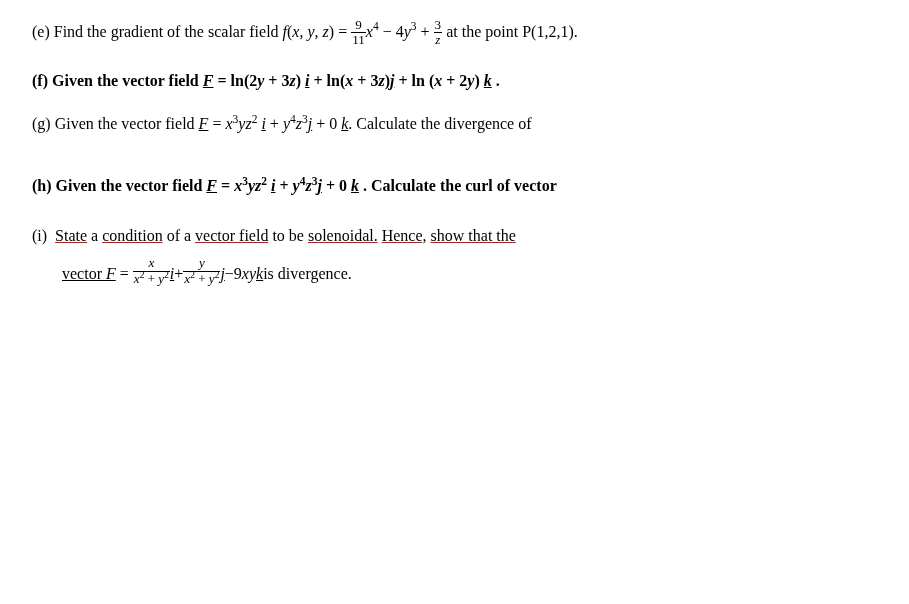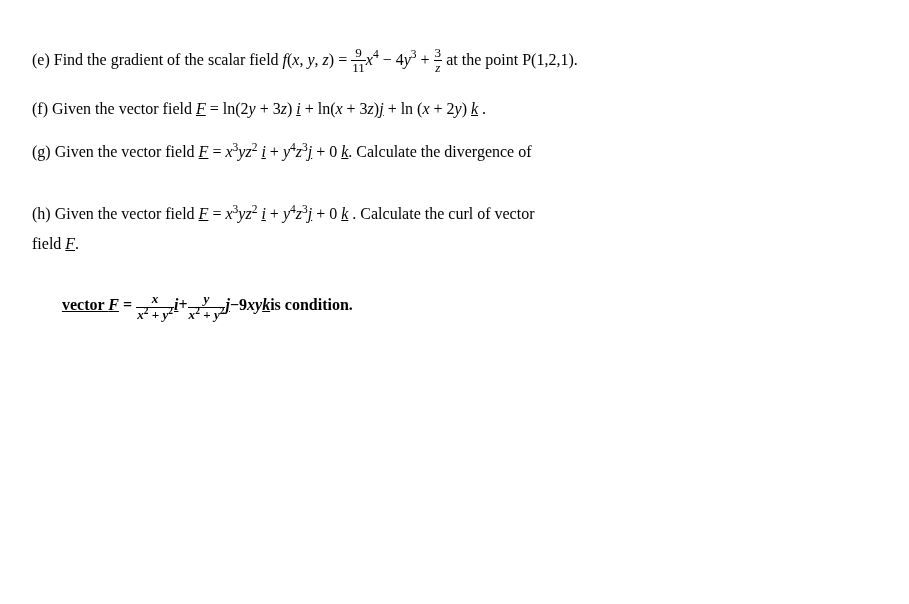--- a/index.html
+++ b/index.html
@@ -51,33 +51,32 @@
     }
     .frac .num {
       display: block;
       border-bottom: 1px solid #000;
       padding: 0 1px;
     }
     .frac .den {
       display: block;
       padding: 0 1px;
     }
-    .problem-e { margin-bottom: 20px; margin-top: 28px; }
-    .problem-f { margin-bottom: 18px; }
+    .problem-e { margin-bottom: 20px; }
+    .problem-f { margin-bottom: 18px; font-weight: bold; }
     .problem-g { margin-bottom: 36px; }
-    .problem-h { margin-bottom: 36px; }
+    .problem-h { margin-bottom: 24px; font-weight: bold; }
     .problem-i { margin-bottom: 10px; }
     .vector-formula {
       margin-top: 8px;
       margin-left: 30px;
       display: flex;
-      align-items: flex-start;
+      align-items: flex-end;
       gap: 0;
       flex-wrap: wrap;
-      font-weight: bold;
     }
   </style>
 </head>
 <body>
 
 <div class="content">
 
   <div class="problem problem-e">
     <p>
       <span>(e)</span>
@@ -97,38 +96,38 @@
       <span>(g)</span>
       <span> Given the vector field <span class="underline math-italic">F</span> = <span class="math-italic">x</span><sup>3</sup><span class="math-italic">yz</span><sup>2</sup> <span class="underline math-italic">i</span> + <span class="math-italic">y</span><sup>4</sup><span class="math-italic">z</span><sup>3</sup><span class="underline math-italic">j</span> + 0 <span class="underline math-italic">k</span>. Calculate the divergence of</span>
     </p>
   </div>
 
   <div class="problem problem-h">
     <p>
       <span>(h)</span>
       <span> Given the vector field <span class="underline math-italic">F</span> = <span class="math-italic">x</span><sup>3</sup><span class="math-italic">yz</span><sup>2</sup> <span class="underline math-italic">i</span> + <span class="math-italic">y</span><sup>4</sup><span class="math-italic">z</span><sup>3</sup><span class="underline math-italic">j</span> + 0 <span class="underline math-italic">k</span> . Calculate the curl of vector</span>
     </p>
-    <p>
-      <span>field <span class="underline math-italic">F</span>.</span>
-    </p>
   </div>
 
   <div class="problem problem-i">
+    <p>
+      <span>(i) &nbsp;</span><span class="red-underline">State</span><span> a </span><span class="red-underline">condition</span><span> of a </span><span class="red-underline">vector field</span><span> to be </span><span class="red-underline">solenoidal.</span><span> </span><span class="red-underline">Hence,</span><span> </span><span class="red-underline">show that the</span>
+    </p>
     <div class="vector-formula">
       <span class="underline">vector <span class="math-italic">F</span></span>
       <span>&nbsp;=&nbsp;</span>
       <span class="frac">
         <span class="num"><span class="math-italic">x</span></span>
         <span class="den"><span class="math-italic">x</span><sup>2</sup> + <span class="math-italic">y</span><sup>2</sup></span>
       </span>
       <span class="underline math-italic">i</span>
       <span>+</span>
       <span class="frac">
         <span class="num"><span class="math-italic">y</span></span>
         <span class="den"><span class="math-italic">x</span><sup>2</sup> + <span class="math-italic">y</span><sup>2</sup></span>
       </span>
       <span class="underline math-italic">j</span>
       <span>−9<span class="math-italic">xy</span><span class="underline math-italic">k</span></span>
-      <span> is condition.</span>
+      <span> is divergence.</span>
     </div>
   </div>
 
 </div>
 
 </body></html>

